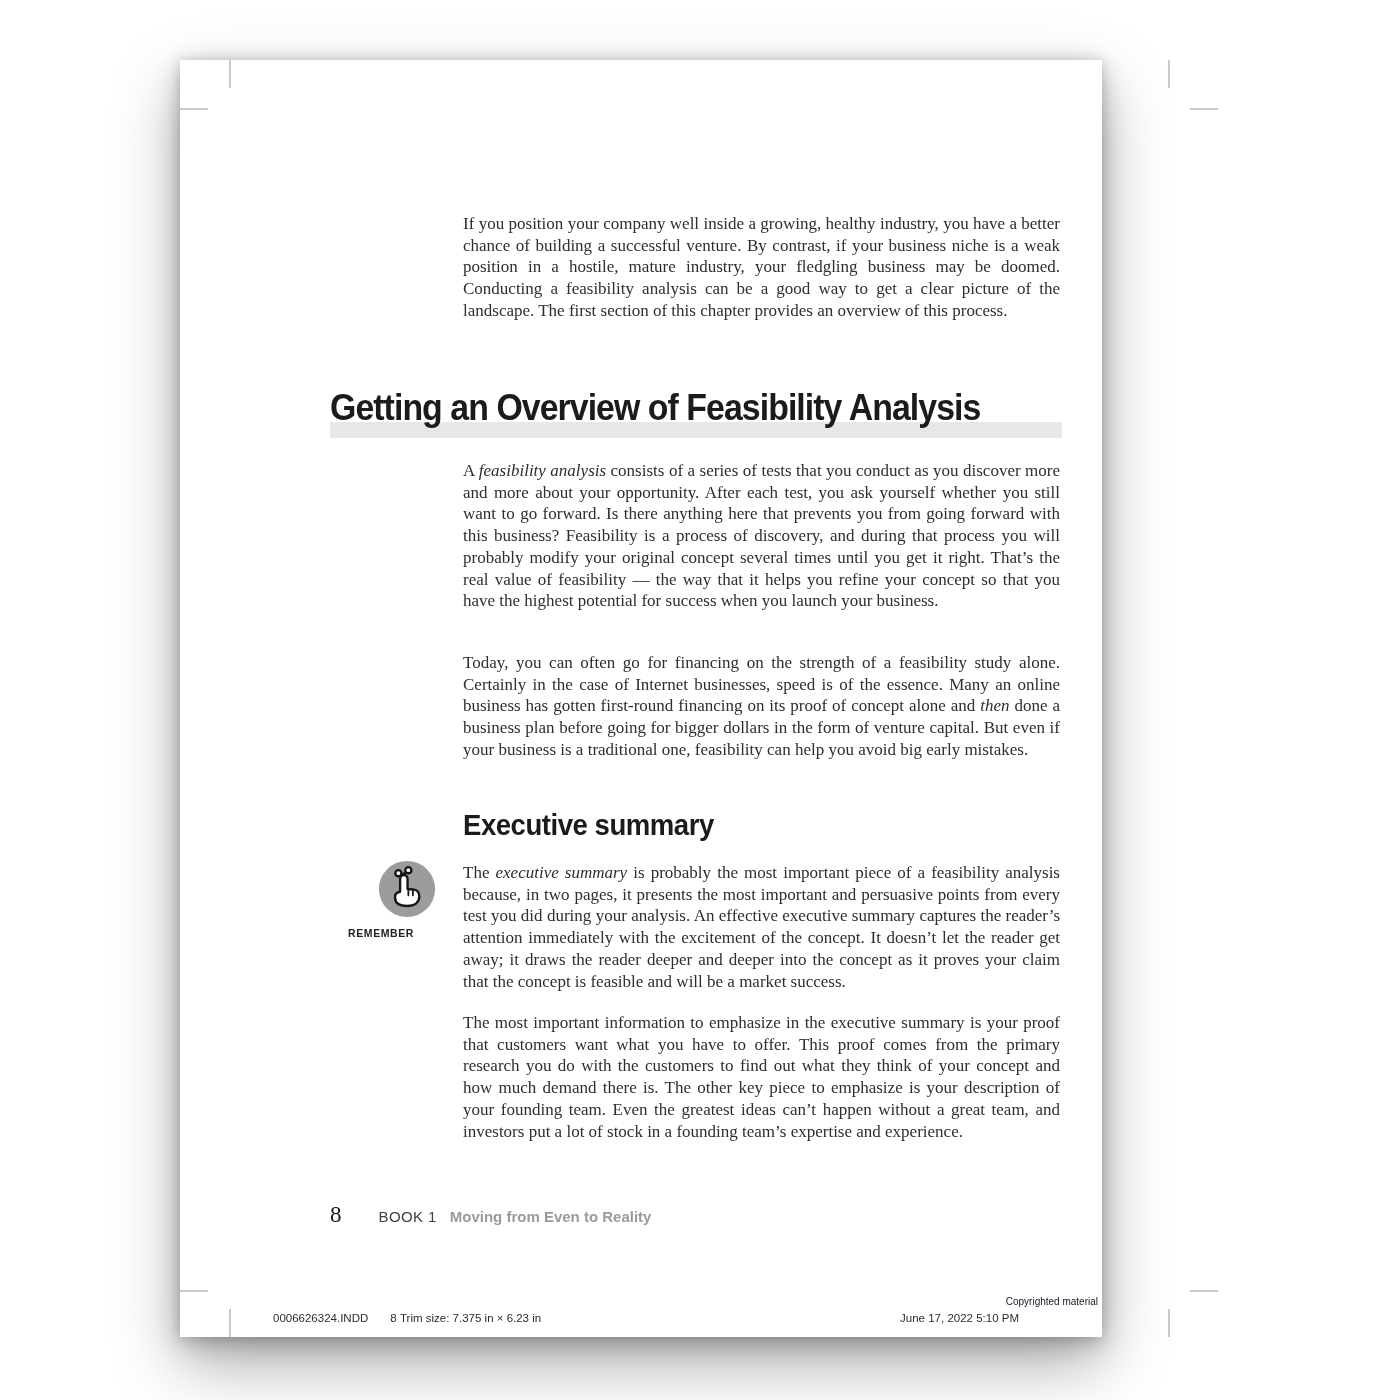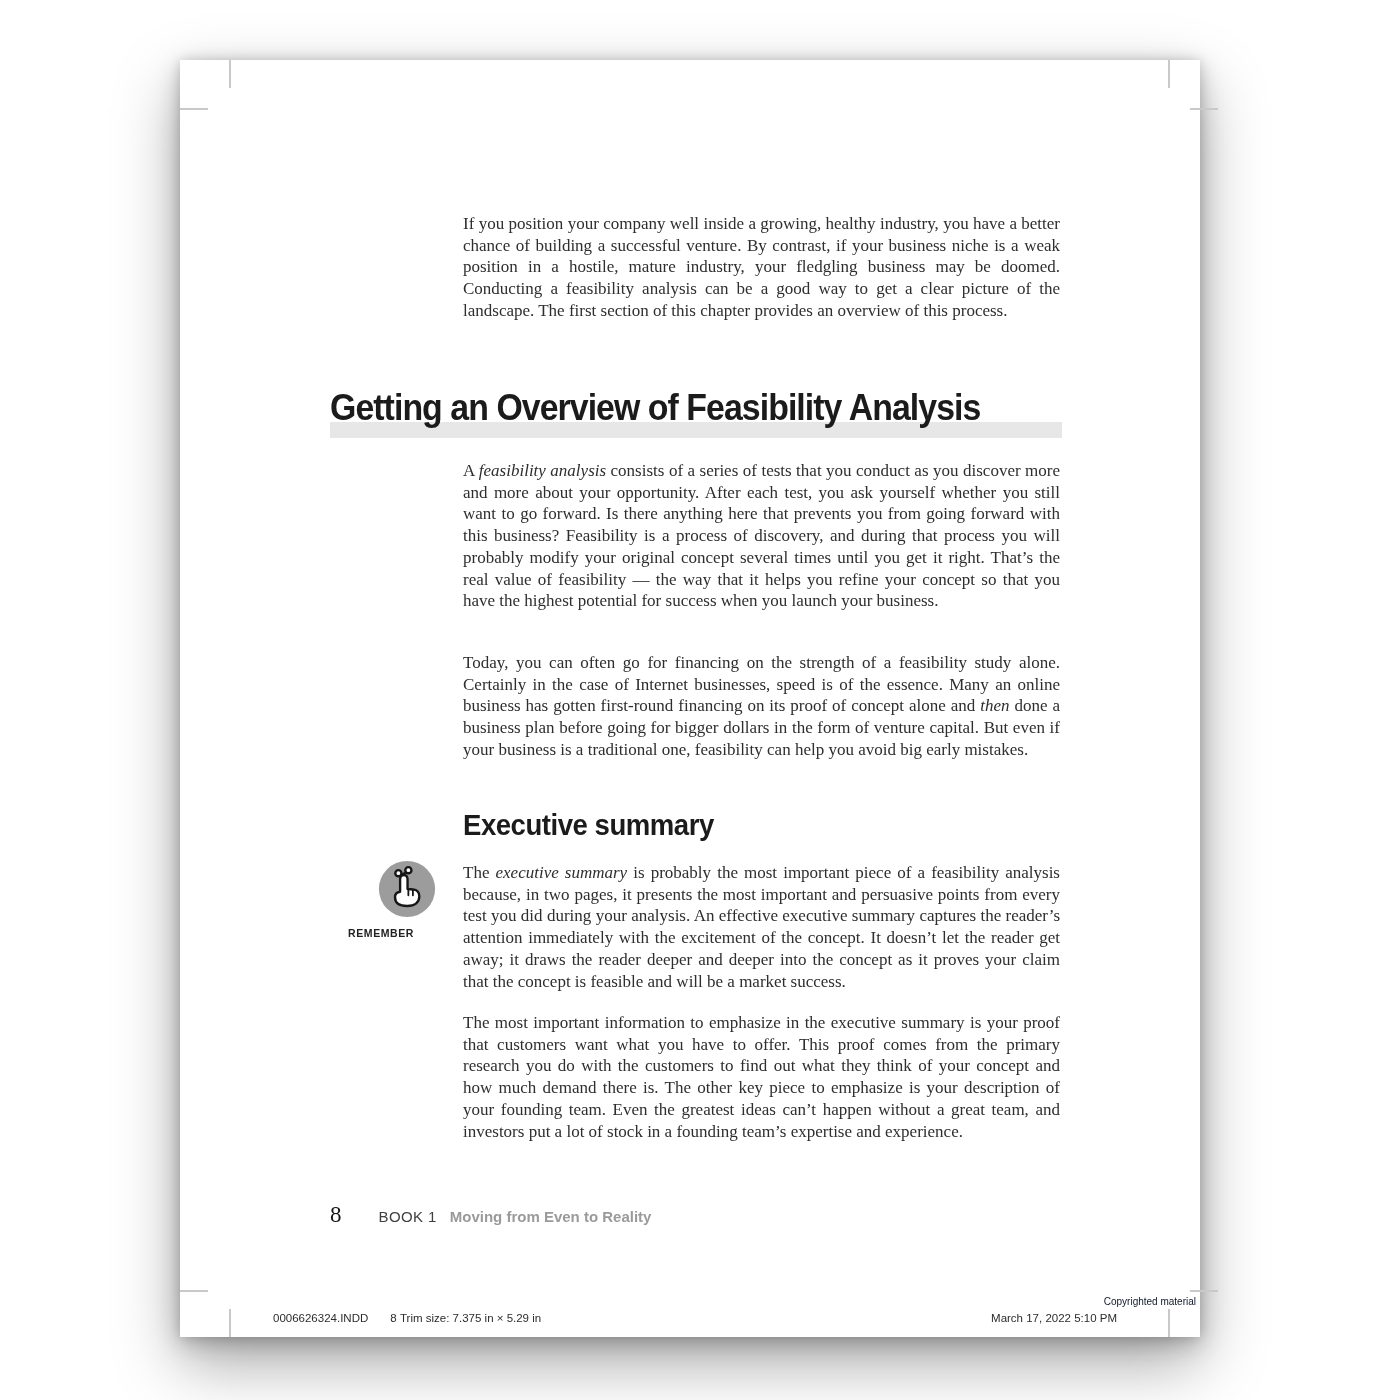--- a/index.html
+++ b/index.html
@@ -2,21 +2,21 @@
 <html><head>
 <meta charset="utf-8">
 <style>
   html,body{margin:0;padding:0;}
   body{
     width:1400px;height:1400px;position:relative;overflow:hidden;
     background:#ffffff;
     font-family:"Liberation Serif", serif;
   }
   .page{
-    position:absolute;left:180px;top:60px;width:1020px;height:1277px;
+    position:absolute;left:180px;top:60px;width:922px;height:1277px;
     background:#ffffff;
     box-shadow:0 26px 60px rgba(0,0,0,.34), 0 6px 22px rgba(0,0,0,.22), 0 0 10px rgba(0,0,0,.12);
   }
   .crop{position:absolute;background:#c9c9c9;}
   .para{
     position:absolute;left:283px;width:597px;margin:0;
     font-size:17px;line-height:21.7px;color:#2e2e2e;
     text-align:justify;
   }
   .para em{}
@@ -111,17 +111,17 @@
 
   <div class="footer">
     <span class="pagenum">8</span>
     <span class="book-label">BOOK 1</span>
     <span class="book-title">Moving from Even to Reality</span>
   </div>
 
   <div class="printline file">
     <span>0006626324.INDD</span><span class="fp">8</span>
   </div>
-  <div class="printline trim">Trim size: 7.375 in × 5.29 in</div>
-  <div class="printline date">March 17, 2022 5:10 PM</div>
+  <div class="printline trim">Trim size: 7.375 in × 6.23 in</div>
+  <div class="printline date">June 17, 2022 5:10 PM</div>
   <div class="watermark">Copyrighted material</div>
 
 </div>
 
 </body></html>

